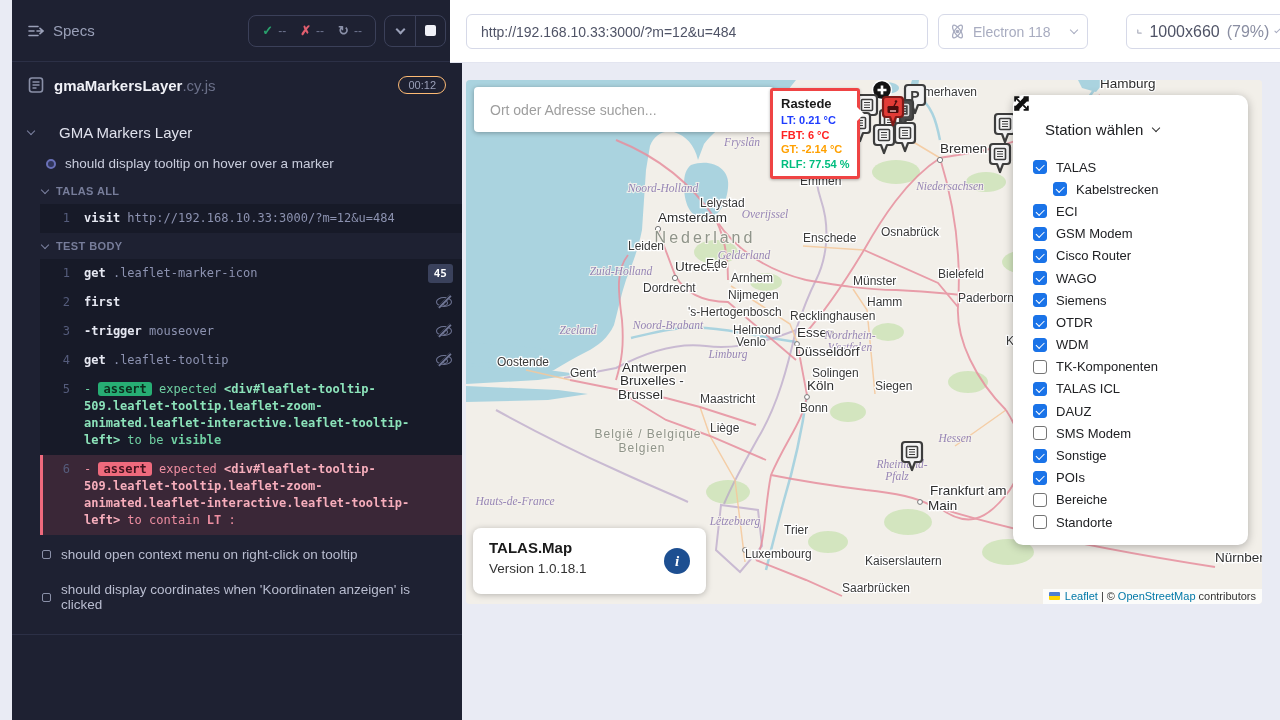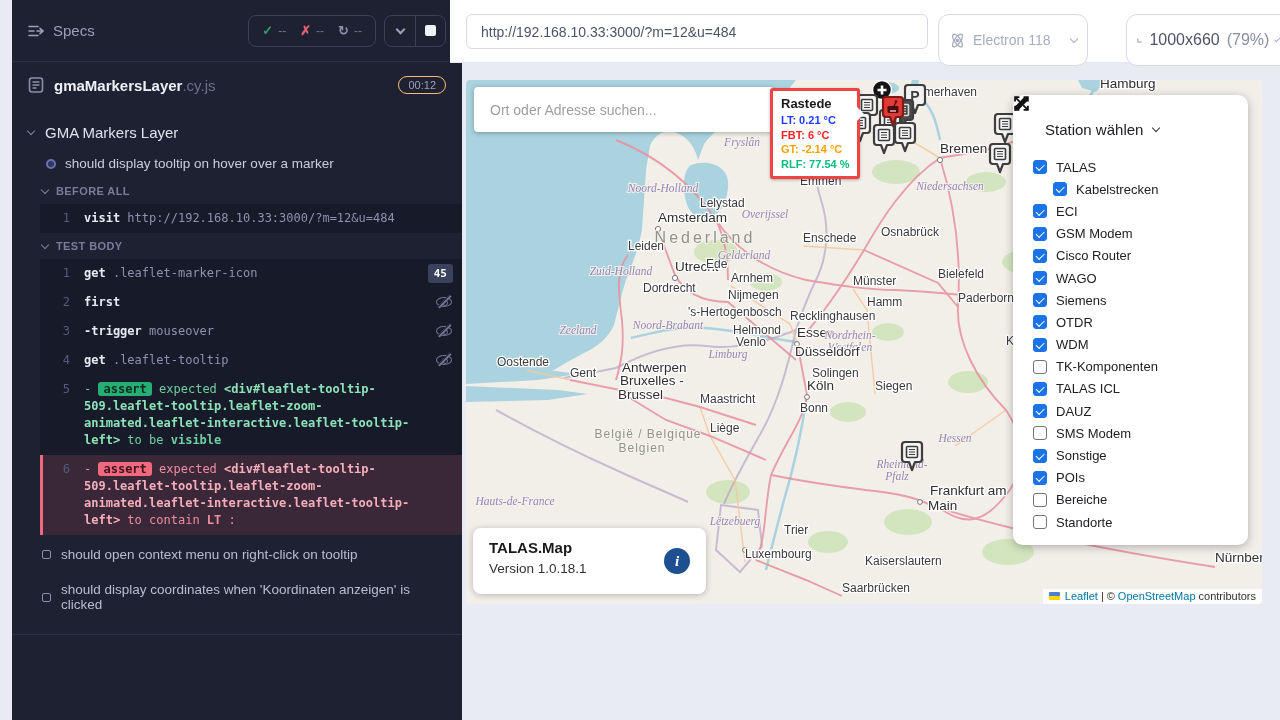--- a/index.html
+++ b/index.html
@@ -28,21 +28,21 @@
   .stop-sq { width:11px; height:11px; background:#f0f1f7; border-radius:2px; }
 
   .spec-row { height:46px; display:flex; align-items:center; padding:0 16px; gap:10px; }
   .spec-name { font-size:15px; }
   .spec-name b { color:#f0f1f7; font-weight:bold; }
   .spec-name i { color:#6b7089; font-style:normal; }
   .duration { margin-left:auto; font-size:11px; color:#9aa0b8;
     border:1px solid #fdba74; border-radius:10px; padding:2px 9px; }
 
   .runnables { padding:8px 0 14px 0; border-bottom:1px solid #2c3046; }
-  .suite-row { display:flex; align-items:center; gap:11px; padding:8px 16px; font-size:15px; color:#dfe1ec; cursor:pointer; }
+  .suite-row { display:flex; align-items:center; gap:25px; padding:8px 16px; font-size:15px; color:#dfe1ec; cursor:pointer; }
   .chev-sm { width:6px; height:6px; border-right:1.6px solid #7c82a0; border-bottom:1.6px solid #7c82a0;
     transform:rotate(45deg); margin-top:-3px; flex:none; }
   .test-row { display:flex; align-items:center; gap:9px; padding:7px 16px 7px 34px;
     font-size:13.5px; color:#c9cddd; cursor:pointer; }
   .run-circle { width:10px; height:10px; border-radius:50%; border:2px solid #6a71b8;
     background:#30355a; flex:none; }
   .hook-row { display:flex; align-items:center; gap:8px; padding:7px 16px 7px 30px;
     font-size:11px; font-weight:bold; letter-spacing:.4px; color:#777d9a; cursor:pointer; }
   .cmd-block { margin-left:28px; background:#171a28; font-family:"DejaVu Sans Mono", monospace; }
   .cmd-row { position:relative; display:flex; align-items:flex-start; padding:6px 36px 6px 0;
@@ -69,21 +69,21 @@
   .pending-row { display:flex; align-items:center; gap:10px; padding:8px 16px 8px 30px;
     font-size:13.5px; color:#b9bdd0; cursor:pointer; margin-top:4px; }
   .sq-icon { width:9px; height:9px; border:1.7px solid #8a90a8; border-radius:2px; flex:none; }
 
   
   .topbar { position:absolute; left:450px; top:0; width:830px; height:63px; background:#fff;
     border-bottom:1px solid #e3e5f0; }
   .url-box { position:absolute; left:16px; top:14px; width:462px; height:35px;
     border:1px solid #d6d9e8; border-radius:6px; background:#fff; color:#4f5366;
     font-size:14px; padding:0 14px; font-family:"Liberation Sans",sans-serif; }
-  .tb-btn { position:absolute; top:14px; height:52px; border:1px solid #d6d9e8; border-radius:11px;
+  .tb-btn { position:absolute; top:14px; height:35px; border:1px solid #d6d9e8; border-radius:6px;
     background:#fff; display:flex; align-items:center; gap:7px; padding:8px 10px; cursor:pointer; }
   .browser-btn { left:488px; width:150px; color:#a8acc0; font-size:14px; }
   .size-btn { left:676px; width:164px; color:#4f5366; font-size:16px; }
   .size-btn .pct { color:#8a8ea2; }
   .chev-gray { width:6px; height:6px; border-right:1.6px solid #a8acc0; border-bottom:1.6px solid #a8acc0;
     transform:rotate(45deg); margin-top:-3px; margin-left:auto; }
 
   
   .map { position:absolute; left:466px; top:80px; width:796px; height:524px;
     border-radius:4px; overflow:hidden; background:#f2efe9; }
@@ -189,21 +189,21 @@
       <div class="suite-row">
         <span class="chev-sm"></span>
         <span>GMA Markers Layer</span>
       </div>
       <div class="test-row">
         <span class="run-circle"></span>
         <span>should display tooltip on hover over a marker</span>
       </div>
       <div class="hook-row">
         <span class="chev-sm"></span>
-        <span>BEFORE ALL</span>
+        <span>TALAS ALL</span>
       </div>
       <div class="cmd-block" id="before-cmds">
           <div class="cmd-row">
     <span class="num">1</span>
     <div class="cmd-text"><b class="method">visit</b> <span class="args">http://192.168.10.33:3000/?m=12&amp;u=484</span></div>
           </div>
         </div>
       <div class="hook-row">
         <span class="chev-sm"></span>
         <span>TEST BODY</span>

